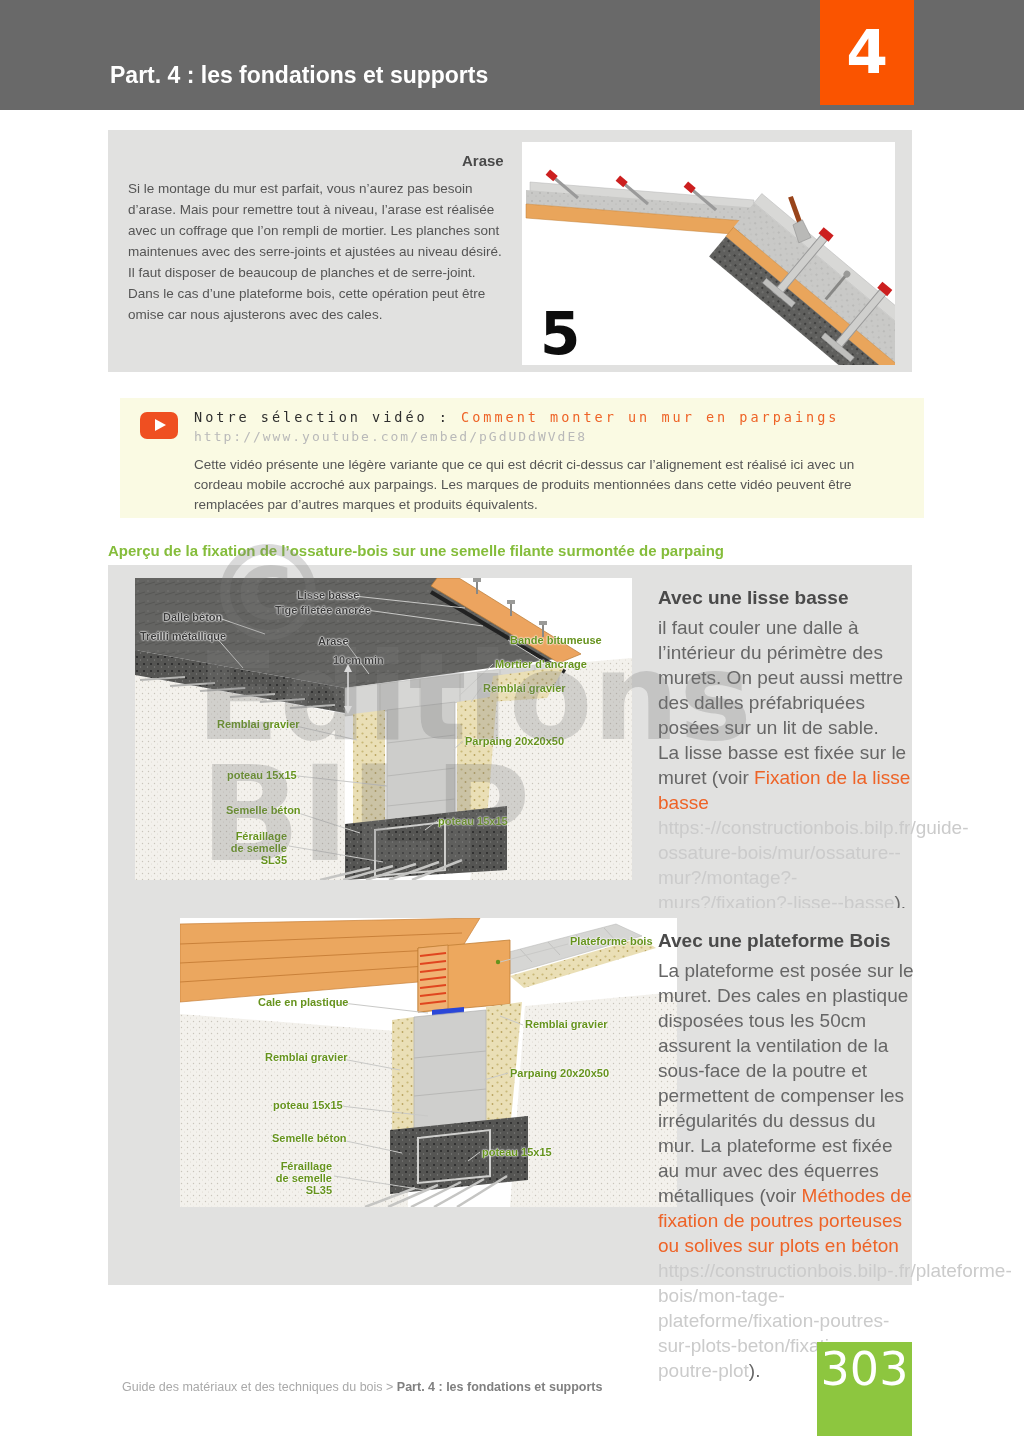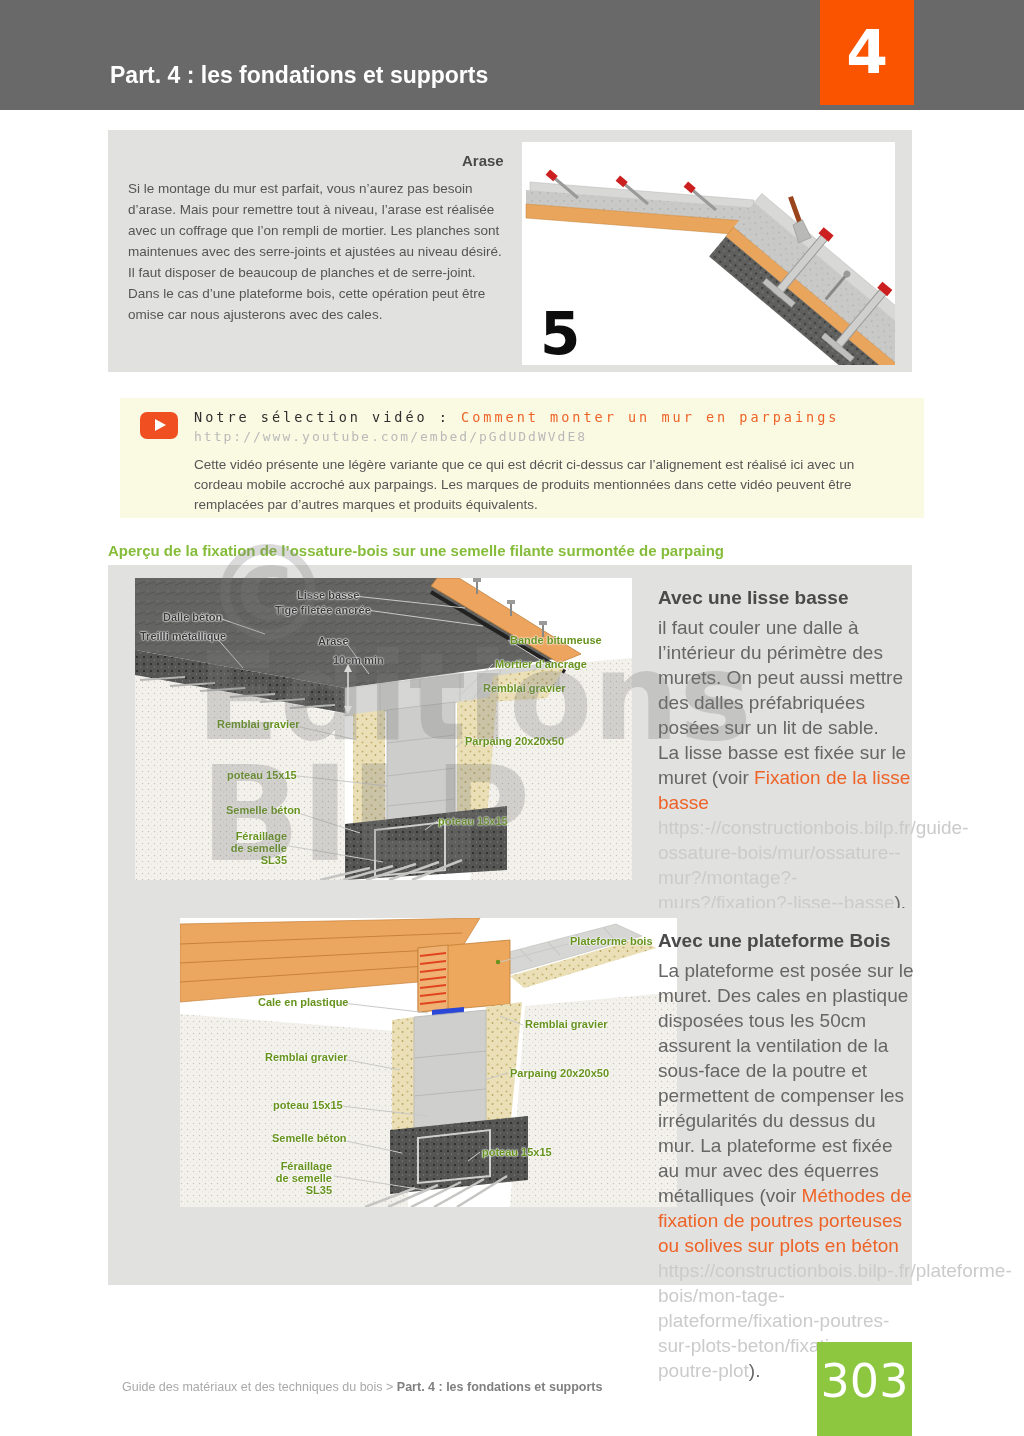--- a/index.html
+++ b/index.html
@@ -47,21 +47,21 @@
   
   .wm{position:absolute;font-family:"DejaVu Sans",sans-serif;font-weight:bold;color:rgba(122,122,122,0.28);line-height:1;z-index:6;pointer-events:none;}
   .wm-c{left:202px;top:528px;font-size:132px;}
   .wm-1{left:196px;top:636px;font-size:122px;}
   .wm-2{left:200px;top:748px;font-size:132px;}
 
   
   .breadcrumb{position:absolute;left:122px;top:1380px;font-size:12.5px;color:#a9a9a9;}
   .breadcrumb b{color:#808080;}
   .page-num-box{position:absolute;left:817px;top:1342px;width:95px;height:94px;background:#8dc63f;}
-  .page-num{display:block;text-align:center;margin-top:12px;font-size:46px;color:#ffffff;font-family:"DejaVu Sans",sans-serif;}
+  .page-num{display:block;text-align:center;margin-top:0;font-size:46px;color:#ffffff;font-family:"DejaVu Sans",sans-serif;}
 </style>
 </head>
 <body>
 
 <div class="page">
 
   <div class="header-band">
     <div class="header-title">Part. 4 : les fondations et supports</div>
   </div>
   <div class="chapter-box">

